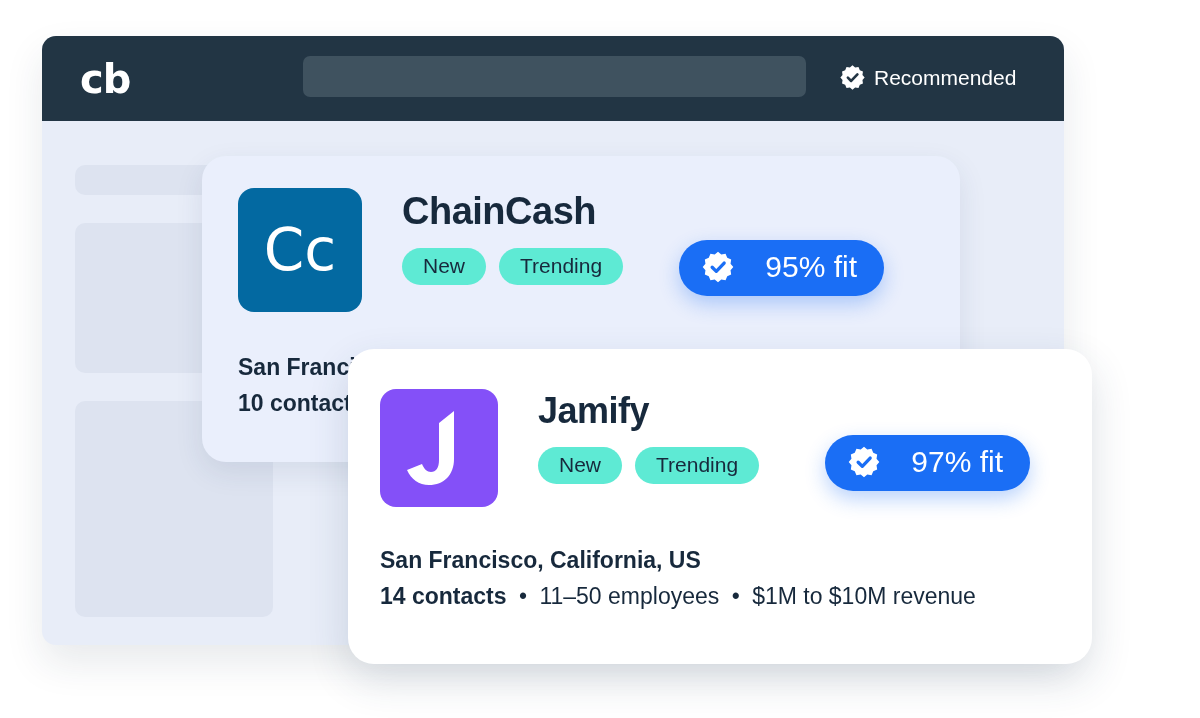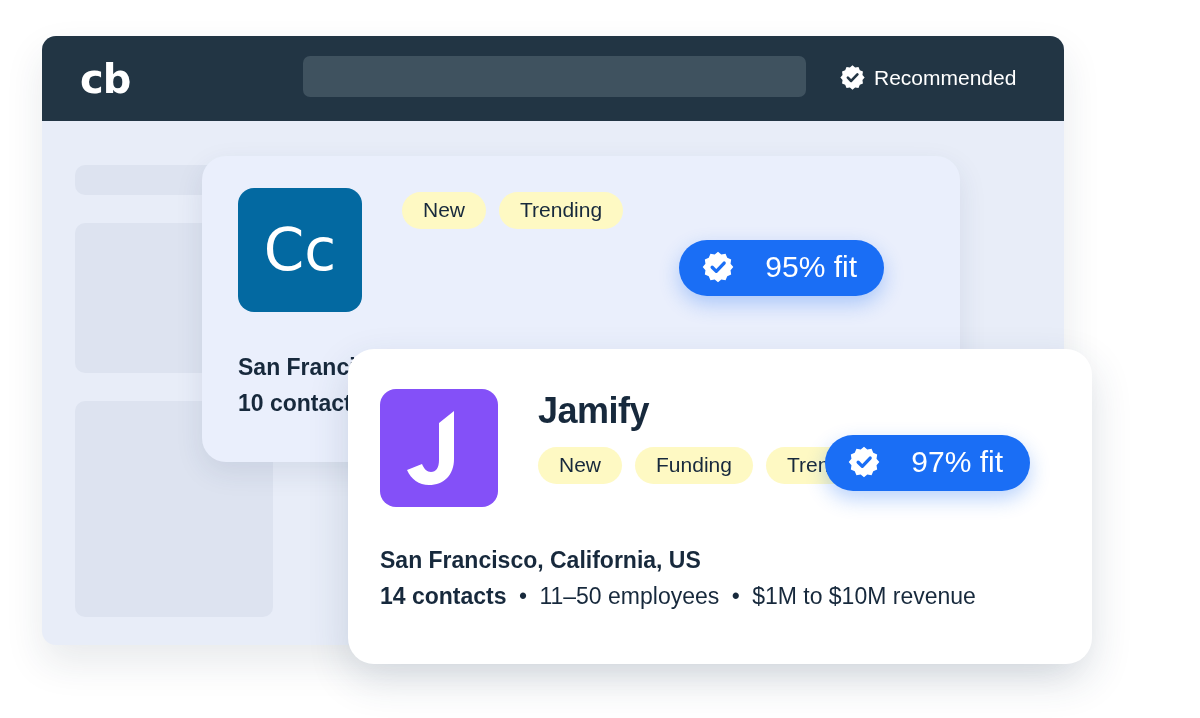--- a/index.html
+++ b/index.html
@@ -175,21 +175,21 @@
     letter-spacing: -0.5px;
   }
   .name-chaincash { font-size: 38px; }
   .name-jamify { font-size: 36px; }
 
   .tags {
     display: flex;
     gap: 13px;
   }
   .tag {
-    background: #fef9c3;
+    background: #5eead4;
     color: #17293c;
     border-radius: 999px;
     font-size: 21px;
     padding: 7px 21px 9px 21px;
     line-height: 1;
     white-space: nowrap;
   }
 
   .fit-badge {
     position: absolute;
@@ -255,20 +255,21 @@
     <div class="skeleton sk-3"></div>
 
   </div>
 
   <div class="card card-chaincash">
     <div class="card-top">
       <div class="avatar avatar-cc">
         <span>Cc</span>
       </div>
       <div class="card-info">
+        <div class="company-name name-chaincash">ChainCash</div>
         <div class="tags">
           <span class="tag">New</span>
           <span class="tag">Trending</span>
         </div>
       </div>
       <div class="fit-badge fit-chaincash">
         <span class="badge-icon">
           <svg viewBox="0 0 32 32" width="34" height="34" aria-hidden="true">
             <path fill="#ffffff" d="M16 1.6l3.1 2.6 4-0.6 1.6 3.7 3.7 1.6-0.6 4 2.6 3.1-2.6 3.1 0.6 4-3.7 1.6-1.6 3.7-4-0.6-3.1 2.6-3.1-2.6-4 0.6-1.6-3.7-3.7-1.6 0.6-4-2.6-3.1 2.6-3.1-0.6-4 3.7-1.6 1.6-3.7 4 0.6z"></path>
             <path fill="none" stroke="#1a6ef5" stroke-width="3.1" stroke-linecap="round" stroke-linejoin="round" d="M10.5 16.2l3.9 3.9 7.4-7.8"></path>
@@ -287,21 +288,20 @@
     <div class="card-top">
       <div class="avatar avatar-j">
         <svg width="70" height="78" viewBox="0 0 70 78" aria-hidden="true">
           <path fill="#ffffff" d="M50 2 L50 50 C50 66 40 76 25 76 C15 76 7 70 3 61 L18 55 C20 60 23 63 27 63 C32 63 35 59 35 51 L35 14 Z"></path>
         </svg>
       </div>
       <div class="card-info">
         <div class="company-name name-jamify">Jamify</div>
         <div class="tags">
           <span class="tag">New</span>
-          <span class="tag">Funding</span>
           <span class="tag">Trending</span>
         </div>
       </div>
       <div class="fit-badge fit-jamify">
         <span class="badge-icon">
           <svg viewBox="0 0 32 32" width="34" height="34" aria-hidden="true">
             <path fill="#ffffff" d="M16 1.6l3.1 2.6 4-0.6 1.6 3.7 3.7 1.6-0.6 4 2.6 3.1-2.6 3.1 0.6 4-3.7 1.6-1.6 3.7-4-0.6-3.1 2.6-3.1-2.6-4 0.6-1.6-3.7-3.7-1.6 0.6-4-2.6-3.1 2.6-3.1-0.6-4 3.7-1.6 1.6-3.7 4 0.6z"></path>
             <path fill="none" stroke="#1a6ef5" stroke-width="3.1" stroke-linecap="round" stroke-linejoin="round" d="M10.5 16.2l3.9 3.9 7.4-7.8"></path>
           </svg>
         </span>

